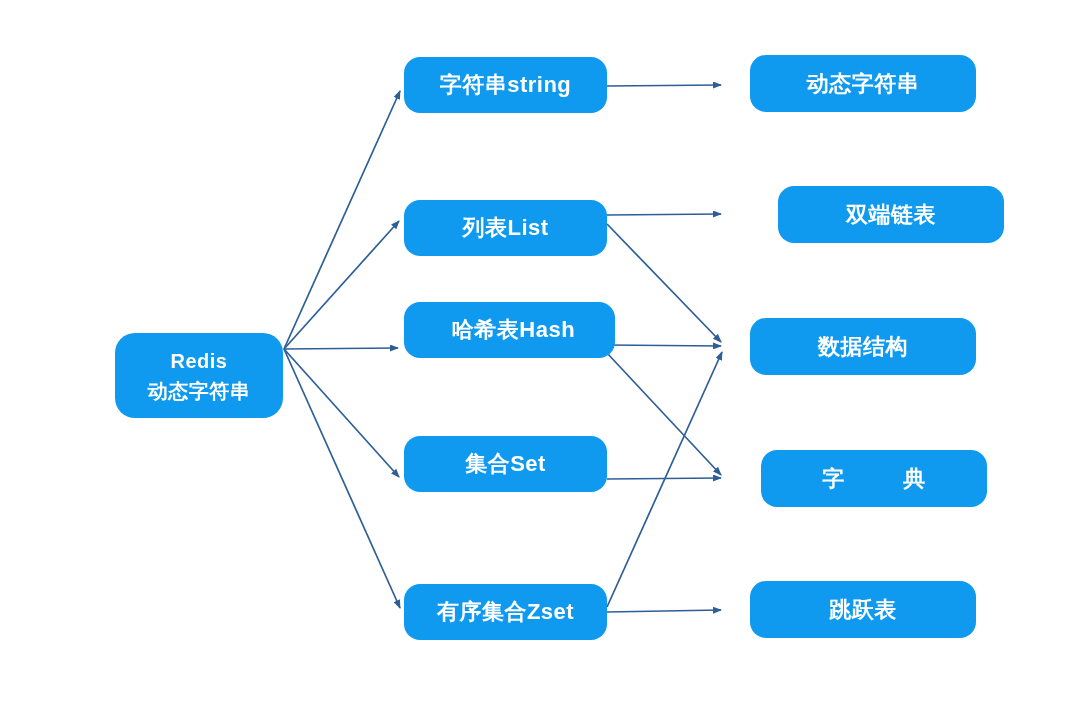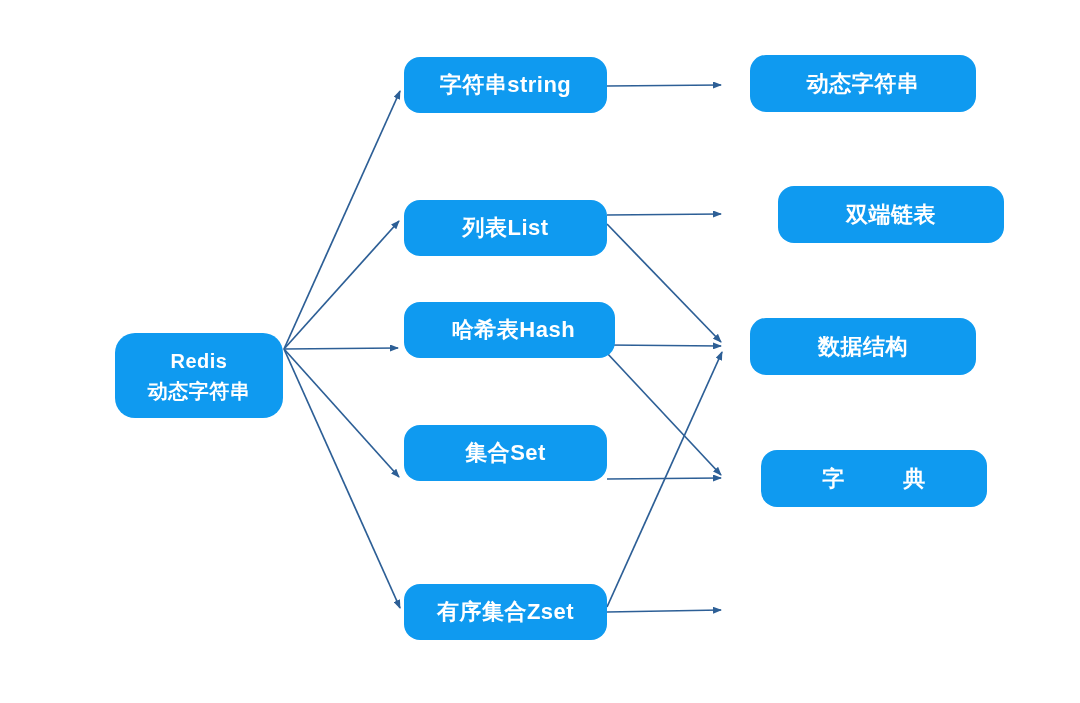--- a/index.html
+++ b/index.html
@@ -42,21 +42,21 @@
     font-size: 20px;
     line-height: 1.5;
     flex-direction: column;
     margin-top: 25px;
   }
   .node-mid  { left: 404px; width: 203px; height: 56px; }
   .node-right{ left: 750px; width: 226px; height: 57px; }
   .pos-r1 { top: 57px;  }
   .pos-r2 { top: 200px; }
   .pos-r3 { top: 302px; padding-left: 8px; }
-  .pos-r4 { top: 425px; }
+  .pos-r4 { top: 436px; }
   .pos-r5 { top: 584px; }
   .pos-i1 { top: 55px;  }
   .pos-i2 { top: 186px; margin-left: 28px; }
   .pos-i3 { top: 318px; }
   .pos-i4 { top: 450px; margin-left: 11px; }
   .pos-i5 { top: 581px; }
   .wide-label { word-spacing: 52px; }
 </style>
 </head>
 <body>
@@ -112,14 +112,17 @@
   </div>
   <div class="node node-right pos-i2">
     <span>双端链表</span>
   </div>
   <div class="node node-right pos-i3">
     <span>数据结构</span>
   </div>
   <div class="node node-right pos-i4">
     <span class="wide-label">字 典</span>
   </div>
+  <div class="node node-right pos-i5">
+    <span>跳跃表</span>
+  </div>
 
 </div>
 
 </body></html>

